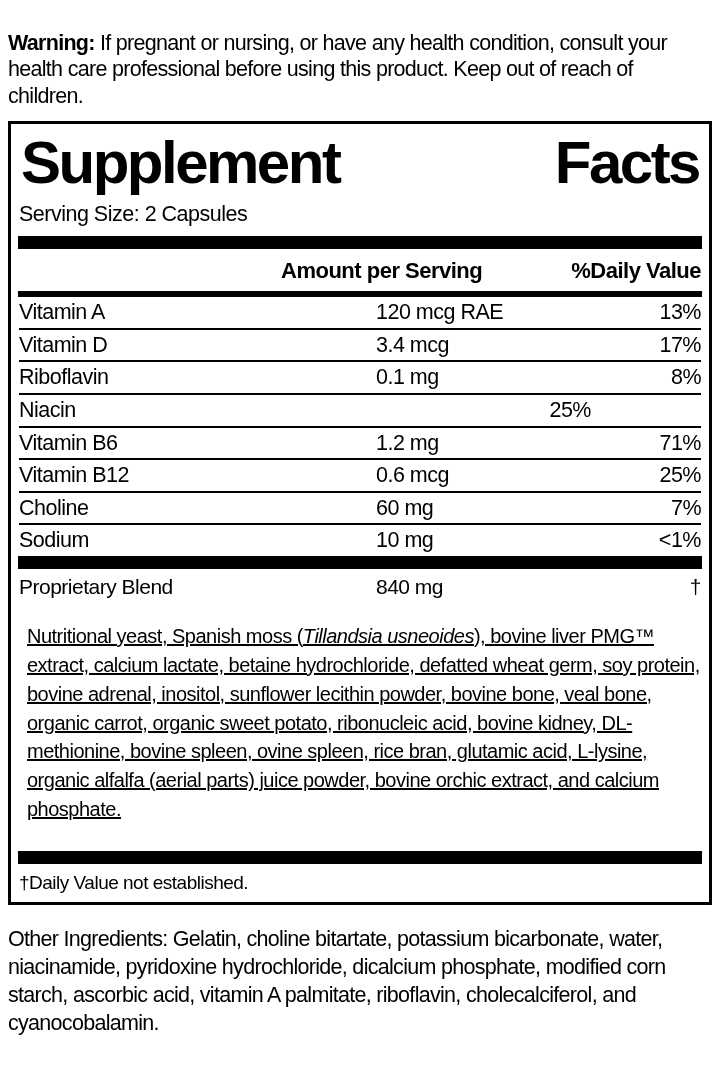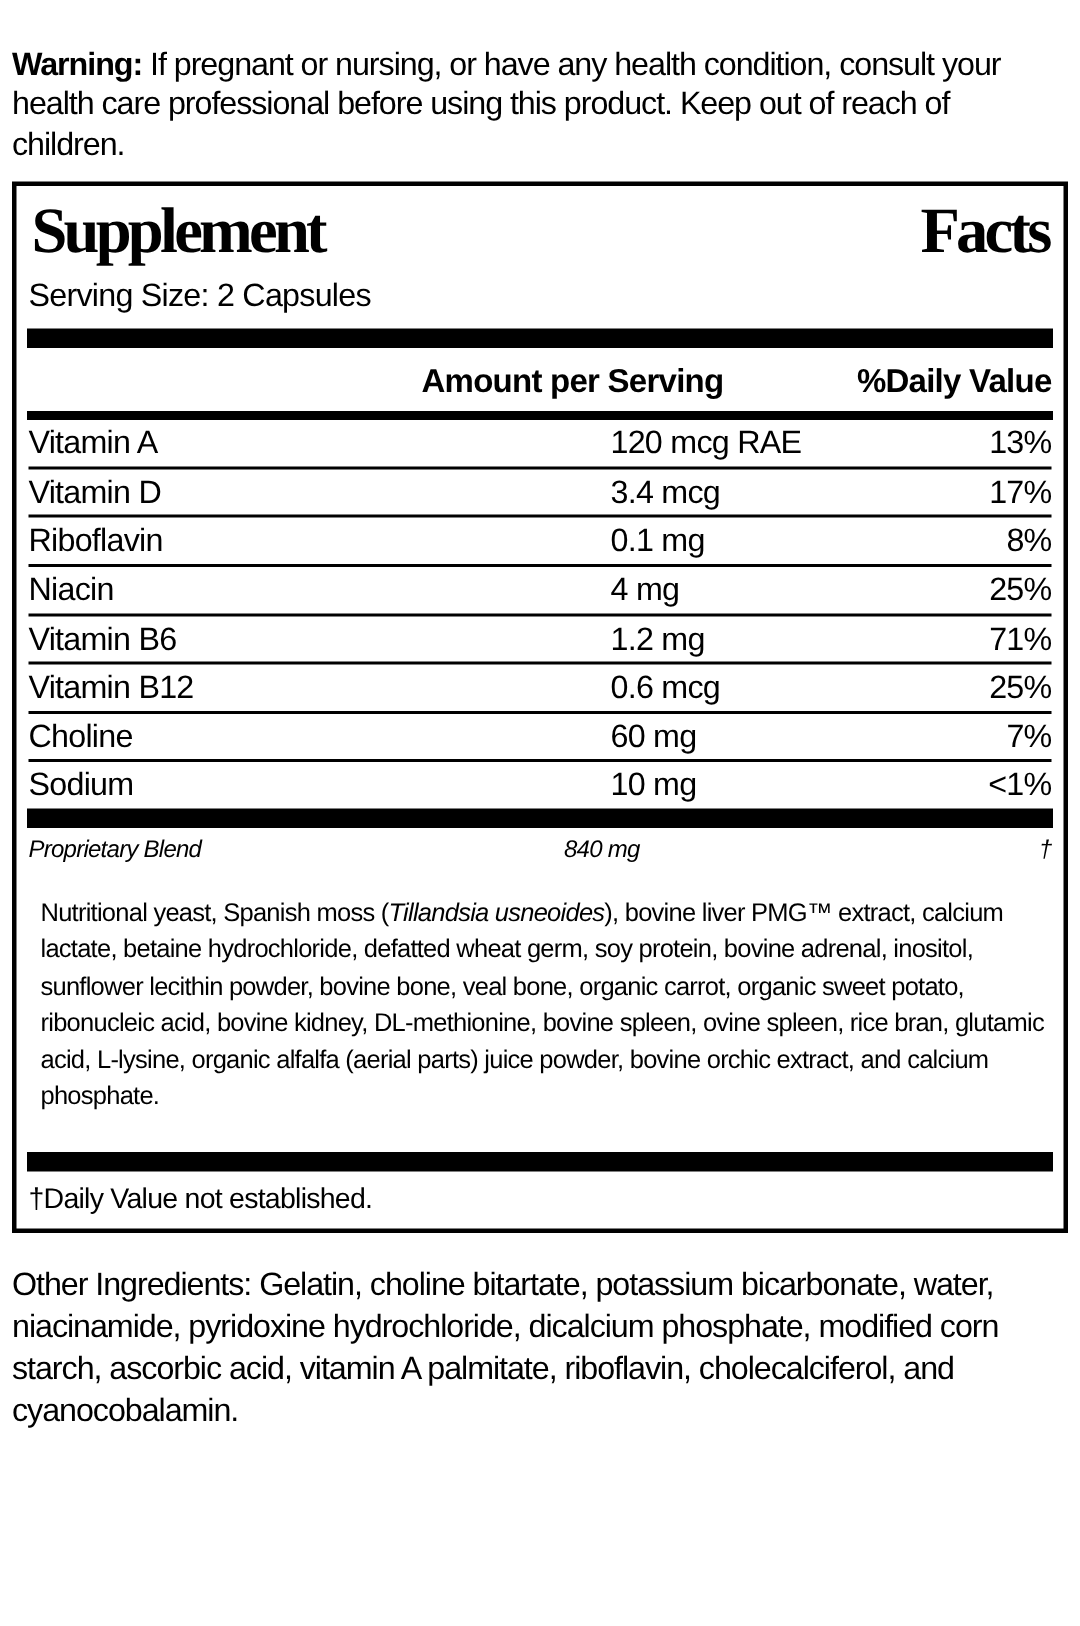--- a/index.html
+++ b/index.html
@@ -32,25 +32,24 @@
 
   
   .panel {
     border: 3px solid #000;
     padding: 0 8px;
   }
   .panel-title {
     display: flex;
     justify-content: space-between;
     font-weight: bold;
-    font-size: 43px;
+    font-size: 60px;
     letter-spacing: -2.5px;
     line-height: 1.0;
     padding: 9px 2px 4px 2px;
-    font-family: Liberation Serif, serif;
   }
   .serving-line {
     font-size: 21.5px;
     letter-spacing: -0.5px;
     line-height: 1.42;
   }
   .serving-block { padding: 2px 0 6px 0; }
 
   .bar-thick {
     height: 13px;
@@ -76,41 +75,40 @@
 
   .nutrient-table { }
   .row {
     display: grid;
     grid-template-columns: 357px 1fr 110px;
     font-size: 21.5px;
     letter-spacing: -0.5px;
     line-height: 1.1;
     padding: 4px 0 3px 0;
     border-bottom: 2px solid #000;
-    gap: 31px;
   }
   .row:last-child { border-bottom: none; }
   .row .dv { text-align: right; }
 
   .prop-row {
     display: grid;
     grid-template-columns: 357px 1fr 110px;
-    font-size: 16px;
+    font-size: 21px;
     letter-spacing: -0.5px;
     line-height: 1.1;
     padding: 6px 0 2px 0;
-    font-style: italic;
   }
   .prop-row .dv { text-align: right; }
 
   .blend {
-    font-size: 17px;
+    font-size: 20px;
     letter-spacing: -0.5px;
     line-height: 1.44;
     padding: 2px 0 7px 8px;
+    text-decoration: underline;
   }
   .blend i { letter-spacing: -0.5px; }
 
   .footnote {
     font-size: 19px;
     letter-spacing: -0.5px;
     padding: 8px 0 8px 0;
   }
 
   
@@ -159,21 +157,20 @@
         <span>3.4 mcg</span>
         <span class="dv">17%</span>
       </div>
       <div class="row">
         <span>Riboflavin</span>
         <span>0.1 mg</span>
         <span class="dv">8%</span>
       </div>
       <div class="row">
         <span>Niacin</span>
-        <span>4 mg</span>
         <span class="dv">25%</span>
       </div>
       <div class="row">
         <span>Vitamin B6</span>
         <span>1.2 mg</span>
         <span class="dv">71%</span>
       </div>
       <div class="row">
         <span>Vitamin B12</span>
         <span>0.6 mcg</span>

